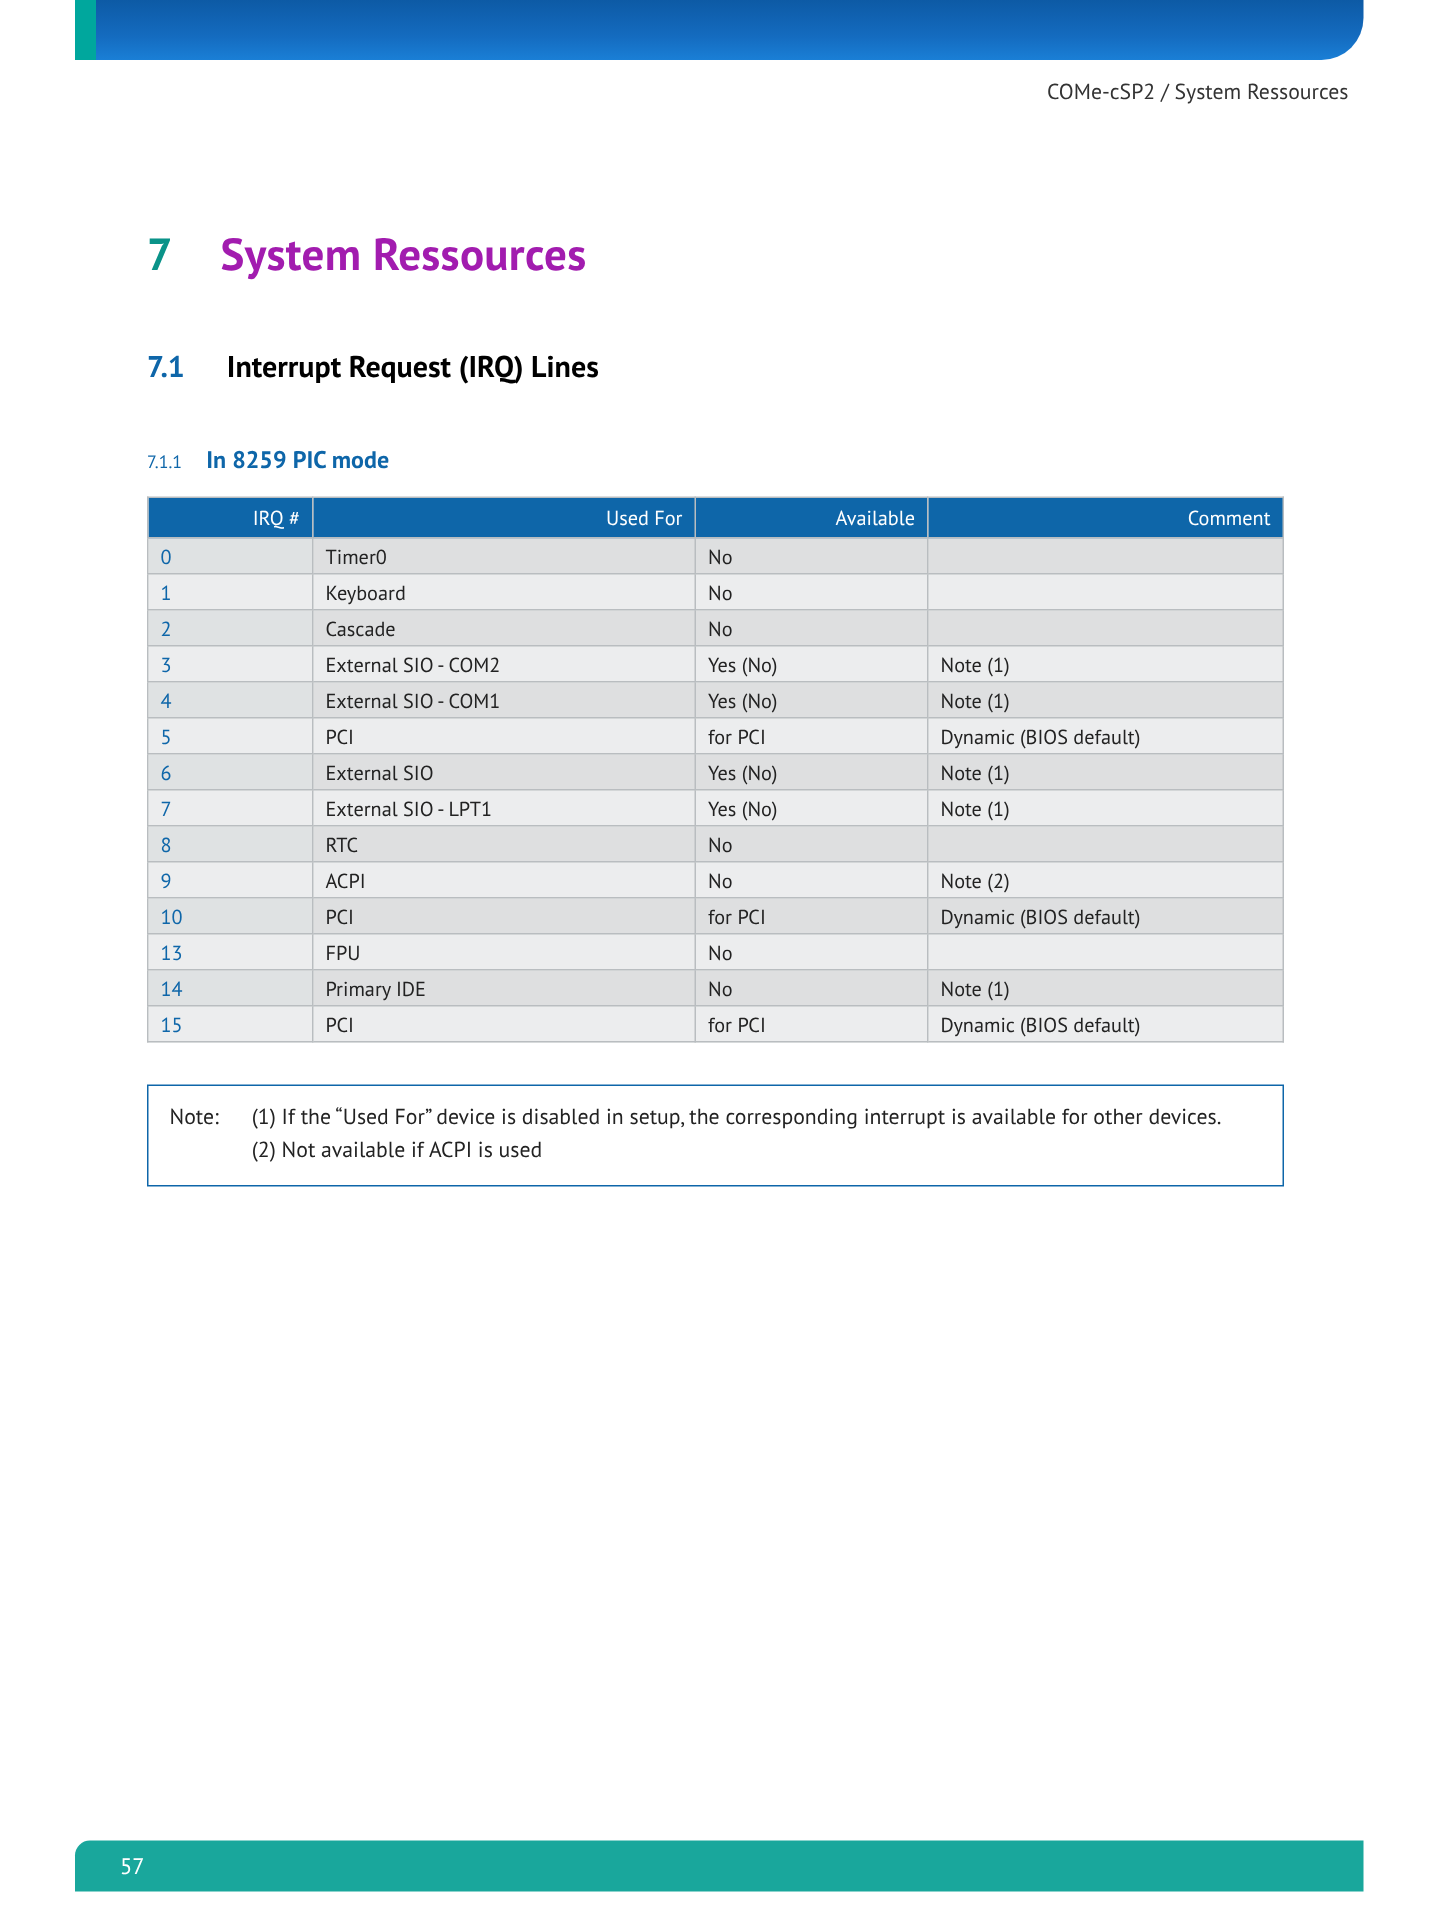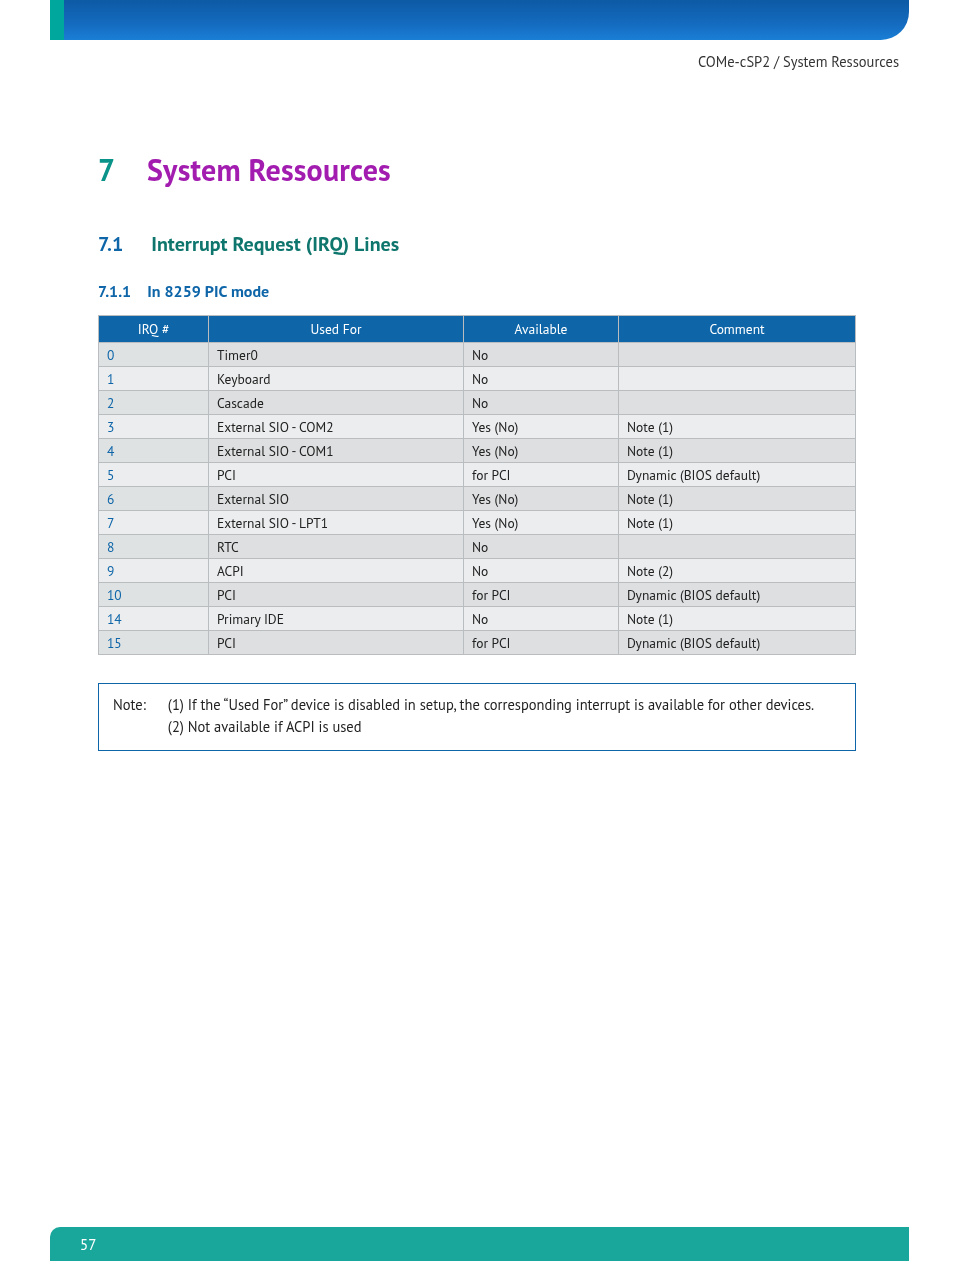--- a/index.html
+++ b/index.html
@@ -18,29 +18,29 @@
     font-size: 14.5px; color: #333;
   }
   .content {
     position: absolute; top: 150px; left: 98px; right: 98px;
   }
   .chapter-row { display: flex; align-items: baseline; gap: 32px; margin-bottom: 42px; }
   .chapter-num { color: #0a9389; font-size: 30px; font-weight: 700; }
   .chapter-title { color: #a21caf; font-size: 30px; font-weight: 700; letter-spacing: .2px; }
   .sec-row { display: flex; align-items: baseline; gap: 28px; margin-bottom: 24px; }
   .sec-num { color: #0e66a9; font-size: 20px; font-weight: 700; }
-  .sec-title { color: #0f766e; font-size: 20px; font-weight: 700; text-align: center; }
+  .sec-title { color: #000000; font-size: 20px; font-weight: 700; text-align: center; }
   .subsec-row { display: flex; align-items: baseline; gap: 16px; margin-bottom: 14px; }
-  .subsec-num { color: #0e66a9; font-size: 16px; font-weight: 700; }
+  .subsec-num { color: #0e66a9; font-size: 12px; font-weight: 400; margin-top: 20px; }
   .subsec-title { color: #0e66a9; font-size: 16px; font-weight: 700; }
 
   table.irq { width: 100%; border-collapse: collapse; font-size: 13.5px; }
   table.irq th {
     background: #0e66a9; color: #fff; font-weight: 400;
-    text-align: center; padding: 4px 8px; border: 1px solid #b9bdc0; margin-left: 40px;
+    text-align: right; padding: 4px 8px; border: 1px solid #b9bdc0; margin-left: 40px;
   }
   table.irq td {
     border: 1px solid #b9bdc0; padding: 2.5px 8px;
   }
   table.irq td.irqn { color: #0e66a9; width: 110px; }
   table.irq tbody tr:nth-child(odd) td.irqn { background: #dfe2e3; }
   table.irq tbody tr:nth-child(even) td.irqn { background: #ecedee; }
   table.irq tbody tr:nth-child(odd) td:not(.irqn) { background: #dedfe0; }
   table.irq tbody tr:nth-child(even) td:not(.irqn) { background: #ecedee; }
   .col-used { width: 255px; }
@@ -155,20 +155,26 @@
           <td>No</td>
           <td>Note (2)</td>
         </tr>
         <tr>
           <td class="irqn">10</td>
           <td>PCI</td>
           <td>for PCI</td>
           <td>Dynamic (BIOS default)</td>
         </tr>
         <tr>
+          <td class="irqn">13</td>
+          <td>FPU</td>
+          <td>No</td>
+          <td></td>
+        </tr>
+        <tr>
           <td class="irqn">14</td>
           <td>Primary IDE</td>
           <td>No</td>
           <td>Note (1)</td>
         </tr>
         <tr>
           <td class="irqn">15</td>
           <td>PCI</td>
           <td>for PCI</td>
           <td>Dynamic (BIOS default)</td>

